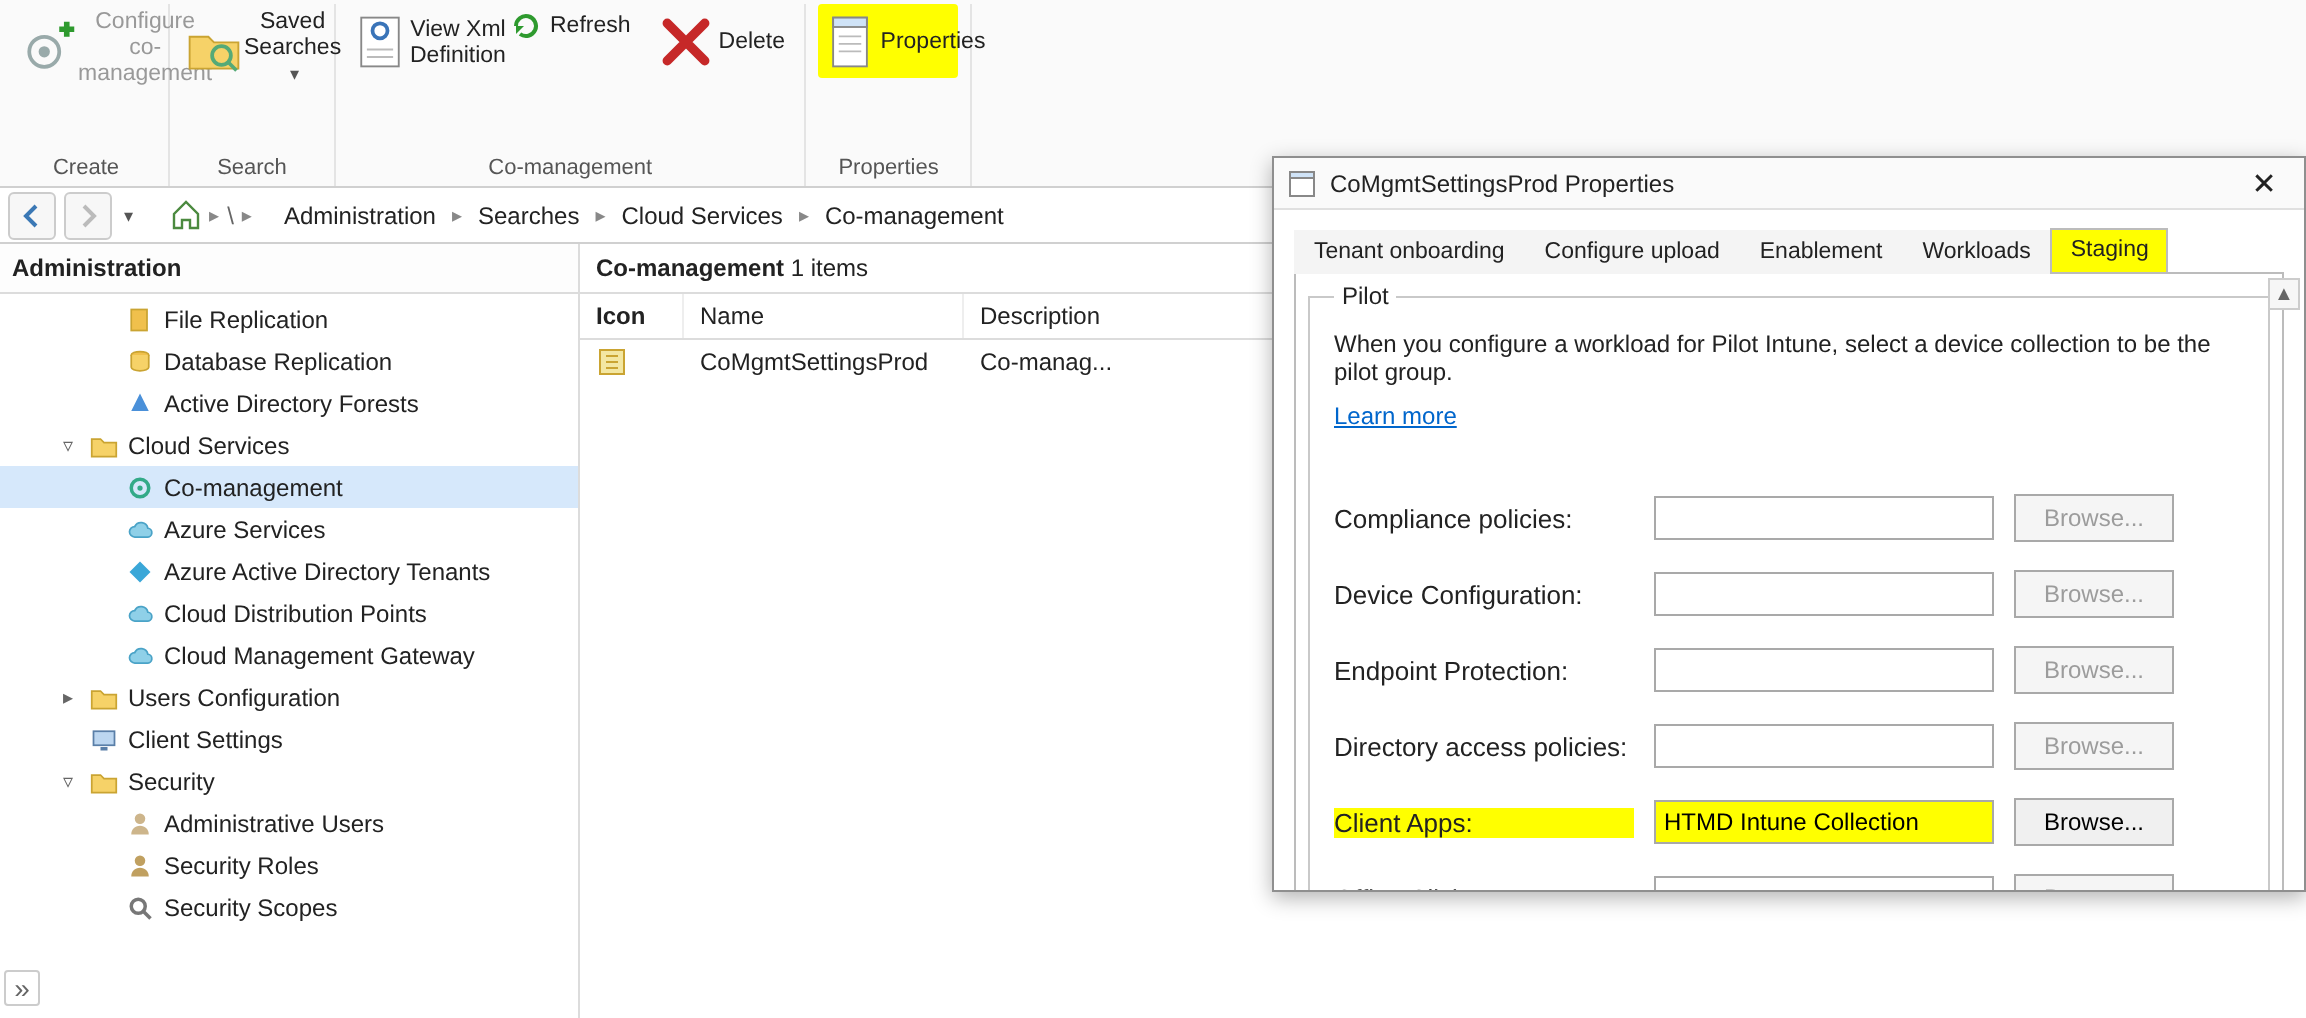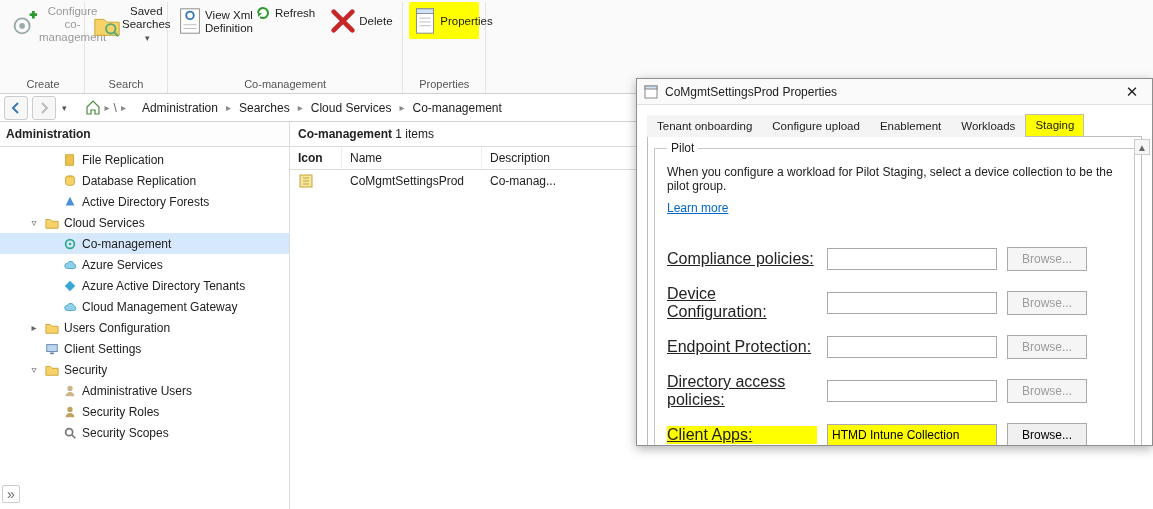--- a/index.html
+++ b/index.html
@@ -208,21 +208,21 @@
     margin:0;
   }
   fieldset.pilot legend{font-size:12px;padding:0 4px;}
   .pilot-help{font-size:12px;margin:4px 0;}
   .learn{color:#0066cc;text-decoration:underline;font-size:12px;display:inline-block;margin:4px 0 18px;}
   .form-row{
     display:flex;align-items:center;
     gap:10px;
     margin:14px 0;
   }
-  .form-row label{width:150px;font-size:16px;text-decoration:underline;}
+  .form-row label{width:150px;font-size:13px;}
   .form-row input[type=text]{
     width:170px;height:22px;
     border:1px solid #a9a9a9;
     padding:1px 4px;
     font-size:12px;
   }
   .form-row button{
     width:80px;height:24px;
     border:1px solid #a9a9a9;
     background:#f0f0f0;
@@ -435,20 +435,30 @@
           <span>Azure Active Directory Tenants</span>
         </div>
         <div class="tree-item">
           <span class="indent" style="width: 36px;"></span>
           <span class="toggle"></span>
           <span class="tree-ico">
             <svg width="14" height="14" viewBox="0 0 16 16">
               <path d="M5 12a3 3 0 010-6 4 4 0 017.5 1A2.5 2.5 0 0112 12z" fill="#8fd0e8" stroke="#4aa3c7"></path>
             </svg>
           </span>
+          <span>Cloud Distribution Points</span>
+        </div>
+        <div class="tree-item">
+          <span class="indent" style="width: 36px;"></span>
+          <span class="toggle"></span>
+          <span class="tree-ico">
+            <svg width="14" height="14" viewBox="0 0 16 16">
+              <path d="M5 12a3 3 0 010-6 4 4 0 017.5 1A2.5 2.5 0 0112 12z" fill="#8fd0e8" stroke="#4aa3c7"></path>
+            </svg>
+          </span>
           <span>Cloud Management Gateway</span>
         </div>
         <div class="tree-item">
           <span class="indent" style="width: 18px;"></span>
           <span class="toggle">▸</span>
           <span class="tree-ico">
             <svg width="14" height="14" viewBox="0 0 16 16">
               <path d="M1 4h5l2 2h7v8H1z" fill="#f6d268" stroke="#caa432"></path>
             </svg>
           </span>
@@ -552,21 +562,21 @@
         <div class="tab">Tenant onboarding</div>
         <div class="tab">Configure upload</div>
         <div class="tab">Enablement</div>
         <div class="tab">Workloads</div>
         <div class="tab active highlight">Staging</div>
       </div>
     <div class="scroll-up">▲</div>
     <div class="tabpage">
       <fieldset class="pilot">
         <legend>Pilot</legend>
-        <div class="pilot-help">When you configure a workload for Pilot Staging, select a device collection to be the pilot group.</div>
+        <div class="pilot-help">When you configure a workload for Pilot Intune, select a device collection to be the pilot group.</div>
         <a class="learn" href="#">Learn more</a>
         <div id="form-rows">
             <div class="form-row">
               <label>Compliance policies:</label>
               <input type="text" style="">
               <button disabled="">Browse...</button>
             </div>
             <div class="form-row">
               <label>Device Configuration:</label>
               <input type="text" style="">

